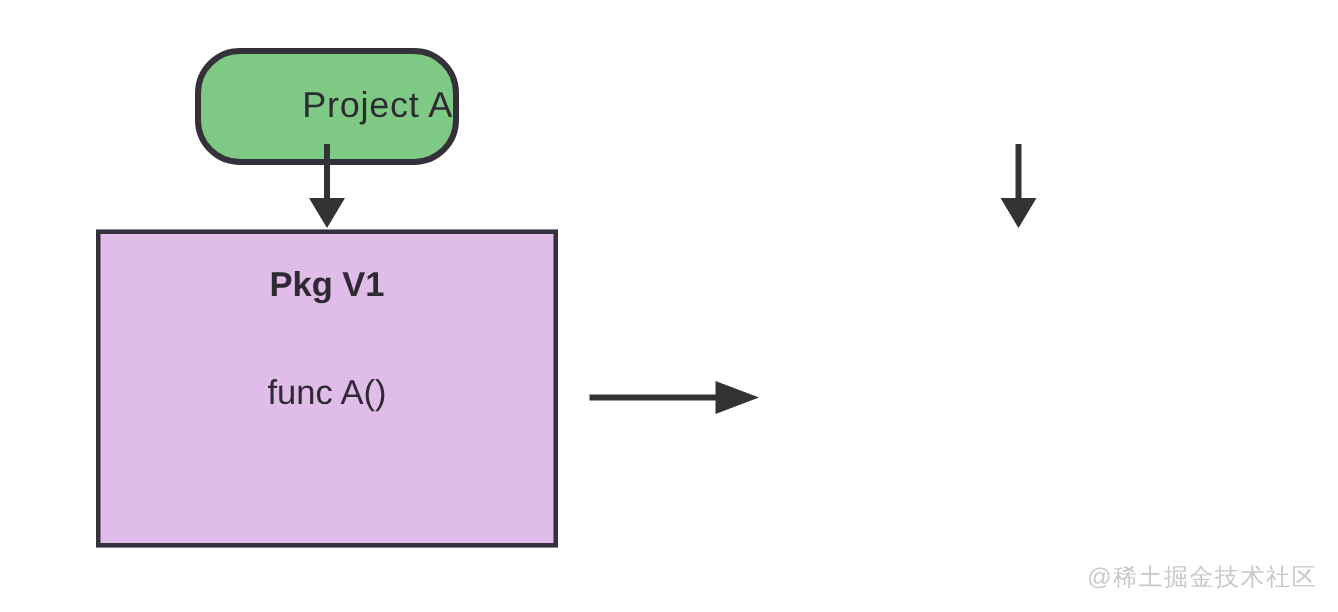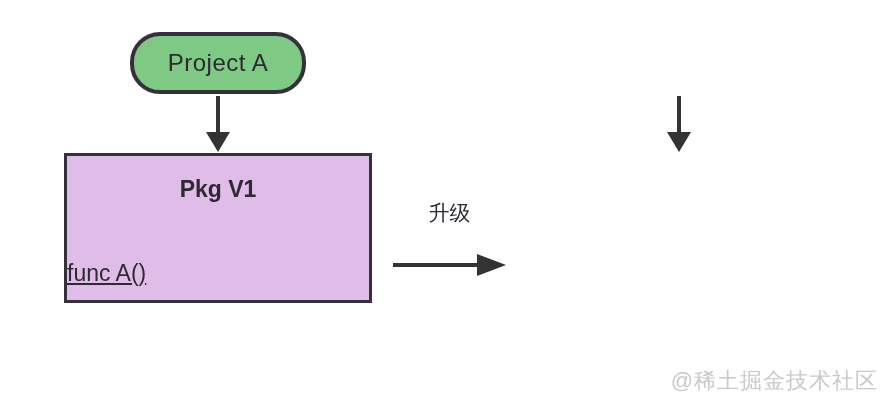--- a/index.html
+++ b/index.html
@@ -10,51 +10,51 @@
     position: relative; overflow: hidden;
   }
   .canvas {
     position: absolute; left: 0; top: 0;
     width: 892px; height: 408px;
     background: var(--background, #ffffff);
   }
   
   .capsule {
     position: absolute;
-    width: 176px; height: 62px;
+    width: 176px; height: 78px;
     background: var(--node-green-fill, #7ec983);
     border: 4px solid var(--node-border, #35313a);
     border-radius: 30px;
-    display: flex; align-items: center; justify-content: center;
+    display: flex; align-items: center; justify-content: flex-end;
     font-size: 24px; color: var(--text, #2e2a33);
     letter-spacing: 0.5px;
   }
   #capsule-a { left: 130px; top: 32px; }
   #capsule-b { left: 592px; top: 32px; }
 
   
   .pkg-box {
     position: absolute;
-    width: 308px; height: 150px;
+    width: 308px; height: 212px;
     background: var(--node-purple-fill, #e0bce8);
     border: 3px solid var(--node-border, #35313a);
   }
   #pkg-v1 { left: 64px; top: 153px; }
   #pkg-v2 { left: 527px; top: 153px; }
   .pkg-title {
     position: absolute; left: 0; top: 20px; width: 100%;
     text-align: center;
     font-size: 23px; font-weight: bold;
     color: var(--text, #2e2a33);
   }
   .pkg-body {
-    position: absolute; left: 0; top: 104px; width: 100%;
+    position: absolute; left: 0; top: 92px; width: 100%;
+    text-align: center;
     font-size: 23px;
     color: var(--text, #2e2a33);
-    text-decoration: underline;
   }
 
   
   .v-arrow { position: absolute; width: 24px; height: 56px; }
   #v-arrow-a { left: 206px; top: 96px; }
   #v-arrow-b { left: 667px; top: 96px; }
   .v-arrow .shaft {
     position: absolute; left: 10px; top: 0;
     width: 4px; height: 38px;
     background: var(--arrow, #333333);
@@ -83,21 +83,21 @@
   }
   .edge-label {
     position: absolute; left: 393px; top: 199px; width: 113px;
     text-align: center;
     font-size: 21px; color: var(--text, #2e2a33);
   }
 
   
   .watermark {
     position: absolute; right: 14px; bottom: 12px;
-    font-size: 22px;
+    font-size: 16px;
     color: var(--watermark, #c9c9c9);
     letter-spacing: 1px;
   }
 </style>
 </head>
 <body>
 
 <div class="canvas">
 
   <div class="capsule" id="capsule-a">
@@ -114,21 +114,20 @@
     <div class="shaft"></div>
     <div class="head"></div>
   </div>
 
   <div class="pkg-box" id="pkg-v1">
     <div class="pkg-title">Pkg V1</div>
     <div class="pkg-body">func A()</div>
   </div>
 
 
-  <div class="edge-label">升级</div>
 
   <div class="h-arrow">
     <div class="shaft"></div>
     <div class="head"></div>
   </div>
 
   <div class="watermark">@稀土掘金技术社区</div>
 
 </div>
 

